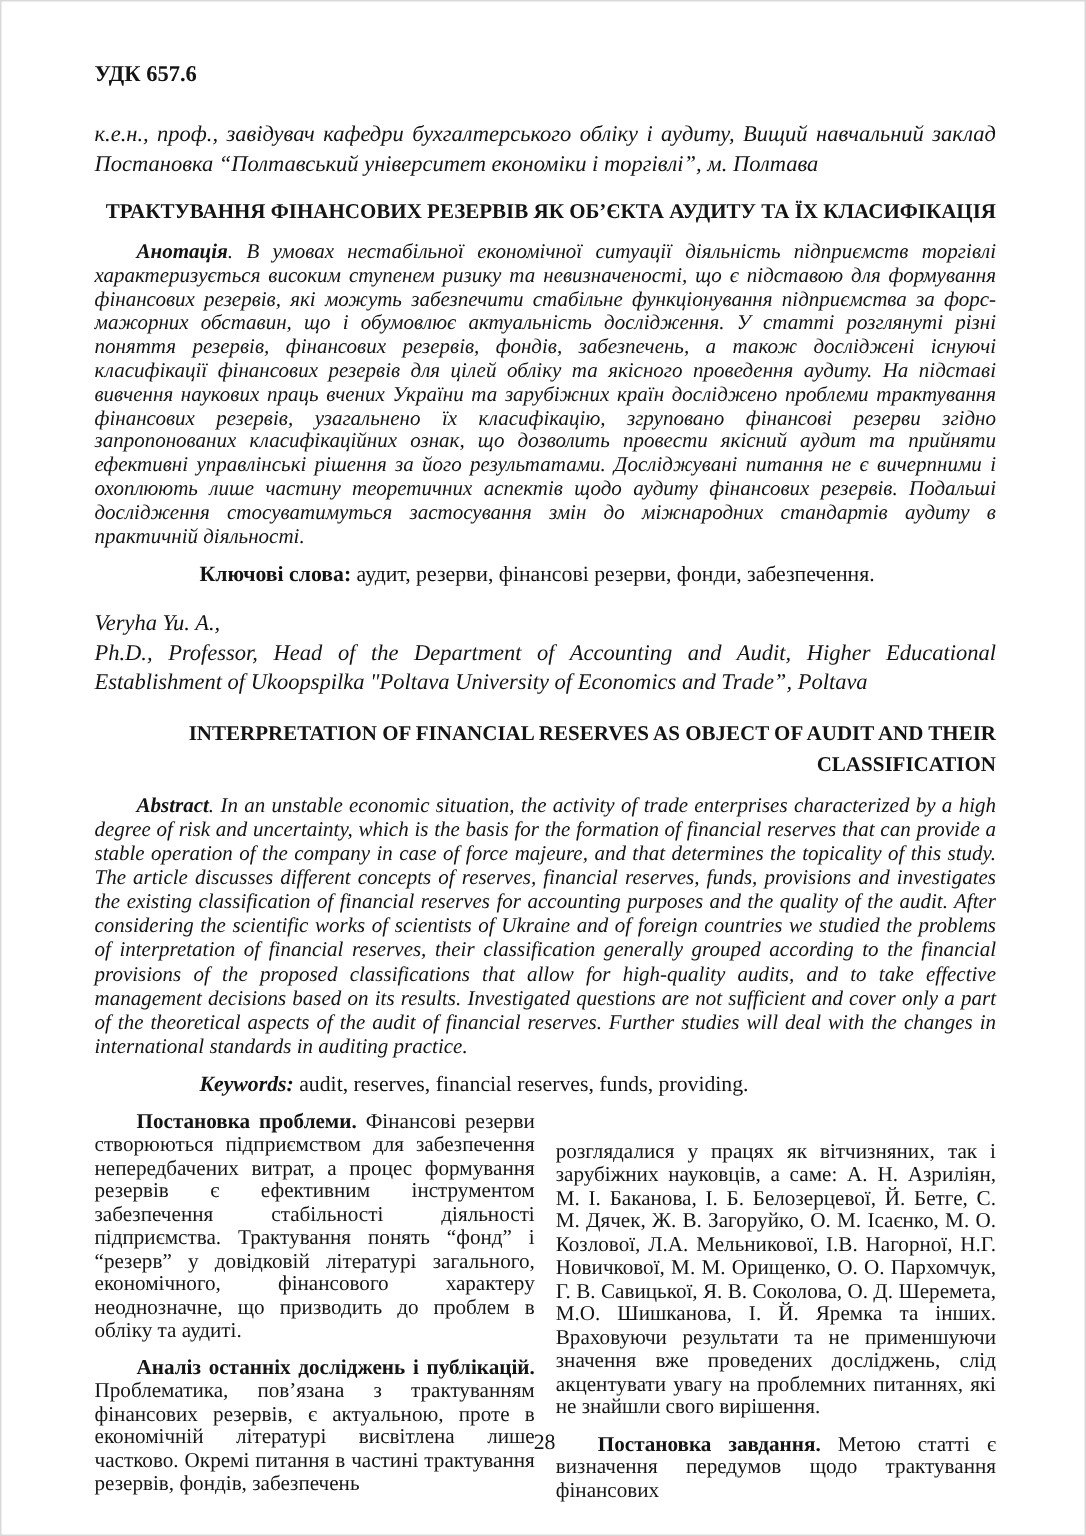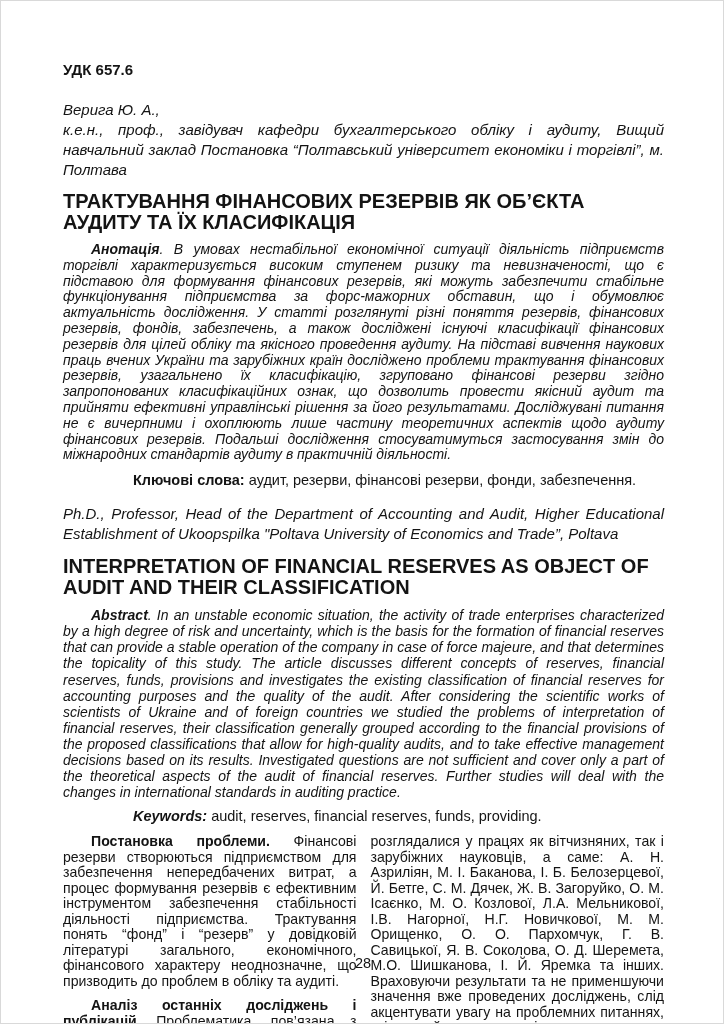--- a/index.html
+++ b/index.html
@@ -3,44 +3,44 @@
 <meta charset="utf-8">
 <style>
   * { margin: 0; padding: 0; box-sizing: border-box; }
   html, body { background: #f2f2f2; }
   .page {
     width: 724px;
     height: 1024px;
     margin: 0 auto;
     background: #ffffff;
     border: 1px solid #d9d9d9;
-    font-family: Liberation Sans, sans-serif;
+    font-family: Liberation Serif, serif;
     color: #141414;
-    padding: 60px 59px 0 62px;
+    padding: 40px 59px 0 62px;
     position: relative;
     overflow: hidden;
   }
   .udc {
     font-weight: bold;
     font-size: 15px;
     line-height: 18px;
   }
   .author-block {
     margin-top: 21px;
     font-style: italic;
     font-size: 15px;
     line-height: 20px;
     text-align: justify;
   }
   .author-block.en { margin-top: 15px; line-height: 19.5px; }
   .main-title {
     margin-top: 11px;
-    font-size: 20px;
+    font-size: 14px;
     font-weight: bold;
-    text-align: left;
+    text-align: right;
     line-height: 21px;
   }
   .main-title.en { margin-top: 13px; }
   .abstract {
     margin-top: 9px;
     font-size: 14px;
     font-style: italic;
     line-height: 15.8px;
     text-align: justify;
     text-indent: 28px;
@@ -62,49 +62,49 @@
     display: flex;
     gap: 14px;
     font-size: 14.1px;
     line-height: 15.5px;
     text-align: justify;
   }
   .col { flex: 1 1 0; min-width: 0; }
   .body-par { text-indent: 28px; }
   .body-par + .body-par { margin-top: 9px; }
   .body-par .lead { font-weight: bold; }
-  .body-par.no-indent { text-indent: 0; }
+  .body-par.no-indent { text-indent: 0; margin-top: 20px; }
   .page-number {
     position: absolute;
     bottom: 52px;
     left: 16px;
     right: 14px;
     text-align: center;
     font-size: 14.5px;
   }
 </style>
 </head>
 <body>
 
 <div class="page">
 
   <div class="udc">УДК 657.6</div>
 
   <div class="author-block">
-    <div>Верига Ю. А.,</div>
     <div>к.е.н., проф., завідувач кафедри бухгалтерського обліку і аудиту, Вищий навчальний заклад Постановка “Полтавський університет економіки і торгівлі”, м. Полтава</div>
   </div>
 
   <h1 class="main-title">ТРАКТУВАННЯ ФІНАНСОВИХ РЕЗЕРВІВ ЯК ОБ’ЄКТА АУДИТУ ТА ЇХ КЛАСИФІКАЦІЯ</h1>
 
   <p class="abstract"><span class="lead">Анотація</span><span>. В умовах нестабільної економічної ситуації діяльність підприємств торгівлі характеризується високим ступенем ризику та невизначеності, що є підставою для формування фінансових резервів, які можуть забезпечити стабільне функціонування підприємства за форс-мажорних обставин, що і обумовлює актуальність дослідження. У статті розглянуті різні поняття резервів, фінансових резервів, фондів, забезпечень, а також досліджені існуючі класифікації фінансових резервів для цілей обліку та якісного проведення аудиту. На підставі вивчення наукових праць вчених України та зарубіжних країн досліджено проблеми трактування фінансових резервів, узагальнено їх класифікацію, згруповано фінансові резерви згідно запропонованих класифікаційних ознак, що дозволить провести якісний аудит та прийняти ефективні управлінські рішення за його результатами. Досліджувані питання не є вичерпними і охоплюють лише частину теоретичних аспектів щодо аудиту фінансових резервів. Подальші дослідження стосуватимуться застосування змін до міжнародних стандартів аудиту в практичній діяльності.</span></p>
 
   <p class="keywords"><span class="lead">Ключові слова:</span><span> аудит, резерви, фінансові резерви, фонди, забезпечення.</span></p>
 
   <div class="author-block en">
+    <div>Veryha Yu. A.,</div>
     <div>Ph.D., Professor, Head of the Department of Accounting and Audit, Higher Educational Establishment of Ukoopspilka "Poltava University of Economics and Trade”, Poltava</div>
   </div>
 
   <h1 class="main-title en">INTERPRETATION OF FINANCIAL RESERVES AS OBJECT OF AUDIT AND THEIR CLASSIFICATION</h1>
 
   <p class="abstract en"><span class="lead">Abstract</span><span>. In an unstable economic situation, the activity of trade enterprises characterized by a high degree of risk and uncertainty, which is the basis for the formation of financial reserves that can provide a stable operation of the company in case of force majeure, and that determines the topicality of this study. The article discusses different concepts of reserves, financial reserves, funds, provisions and investigates the existing classification of financial reserves for accounting purposes and the quality of the audit. After considering the scientific works of scientists of Ukraine and of foreign countries we studied the problems of interpretation of financial reserves, their classification generally grouped according to the financial provisions of the proposed classifications that allow for high-quality audits, and to take effective management decisions based on its results. Investigated questions are not sufficient and cover only a part of the theoretical aspects of the audit of financial reserves. Further studies will deal with the changes in international standards in auditing practice.</span></p>
 
   <p class="keywords en"><span class="lead">Keywords:</span><span> audit, reserves, financial reserves, funds, providing.</span></p>
 
   <div class="columns">

